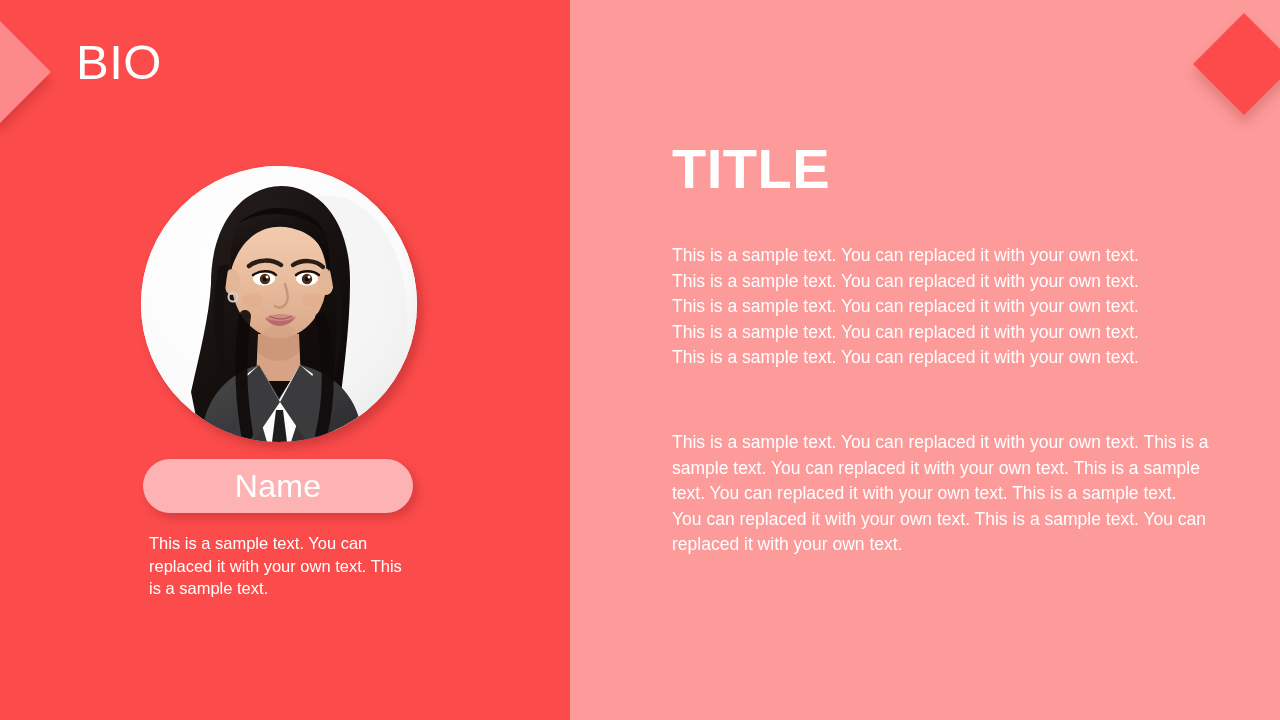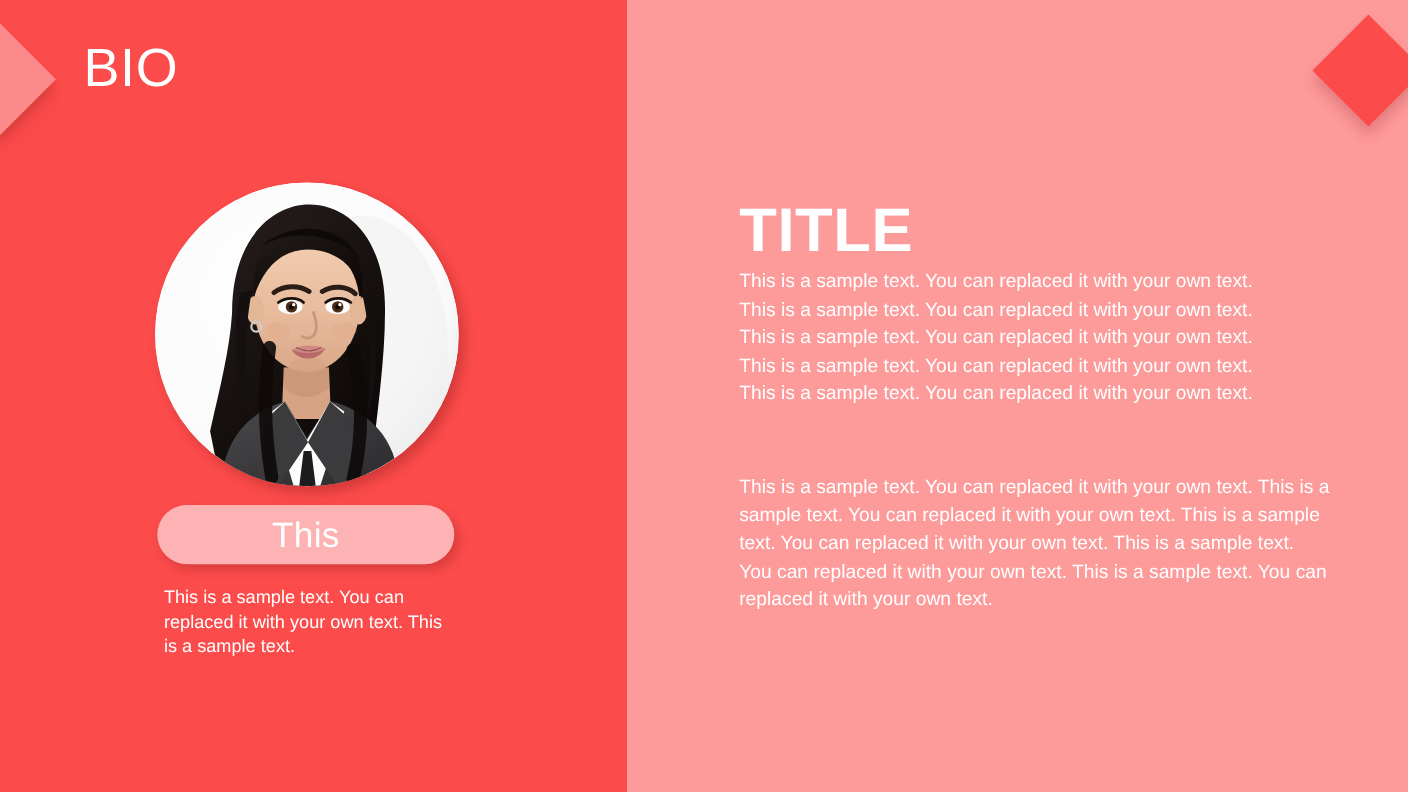--- a/index.html
+++ b/index.html
@@ -105,21 +105,20 @@
 
   
   .title-heading {
     position:absolute;
     left:672px; top:141px;
     font-size:56px;
     font-weight:bold;
     color:#ffffff;
     letter-spacing:0.5px;
     line-height:1;
-    margin-top:40px;
   }
 
   .body-para {
     position:absolute;
     color:#ffffff;
     font-size:17.5px;
     line-height:25.5px;
   }
   .para-1 { left:672px; top:243px; width:492px; }
   .para-2 { left:672px; top:430px; width:537px; }
@@ -219,21 +218,21 @@
         <ellipse cx="172" cy="134" rx="11" ry="7" fill="#e0a584" opacity="0.35"></ellipse>
         <ellipse cx="139" cy="166" rx="16" ry="7" fill="#d09c7d" opacity="0.30"></ellipse>
 
         <path d="M104 150 C98 192 100 232 106 268" stroke="#0e0a09" stroke-width="12" fill="none" opacity="0.9" stroke-linecap="round"></path>
         <path d="M180 152 C190 196 188 236 180 270" stroke="#0e0a09" stroke-width="12" fill="none" opacity="0.9" stroke-linecap="round"></path>
       </svg>
     </div>
   </div>
 
   <div class="name-badge">
-    <span>This</span>
+    <span>Name</span>
   </div>
 
   <div class="left-caption">This is a sample text. You can replaced it with your own text. This is a sample text.</div>
 
   <div class="title-heading">TITLE</div>
   <div class="body-para para-1">This is a sample text. You can replaced it with your own text. This is a sample text. You can replaced it with your own text. This is a sample text. You can replaced it with your own text. This is a sample text. You can replaced it with your own text. This is a sample text. You can replaced it with your own text.</div>
   <div class="body-para para-2">This is a sample text. You can replaced it with your own text. This is a sample text. You can replaced it with your own text. This is a sample text. You can replaced it with your own text. This is a sample text. You can replaced it with your own text. This is a sample text. You can replaced it with your own text.</div>
 
 </div>
 

